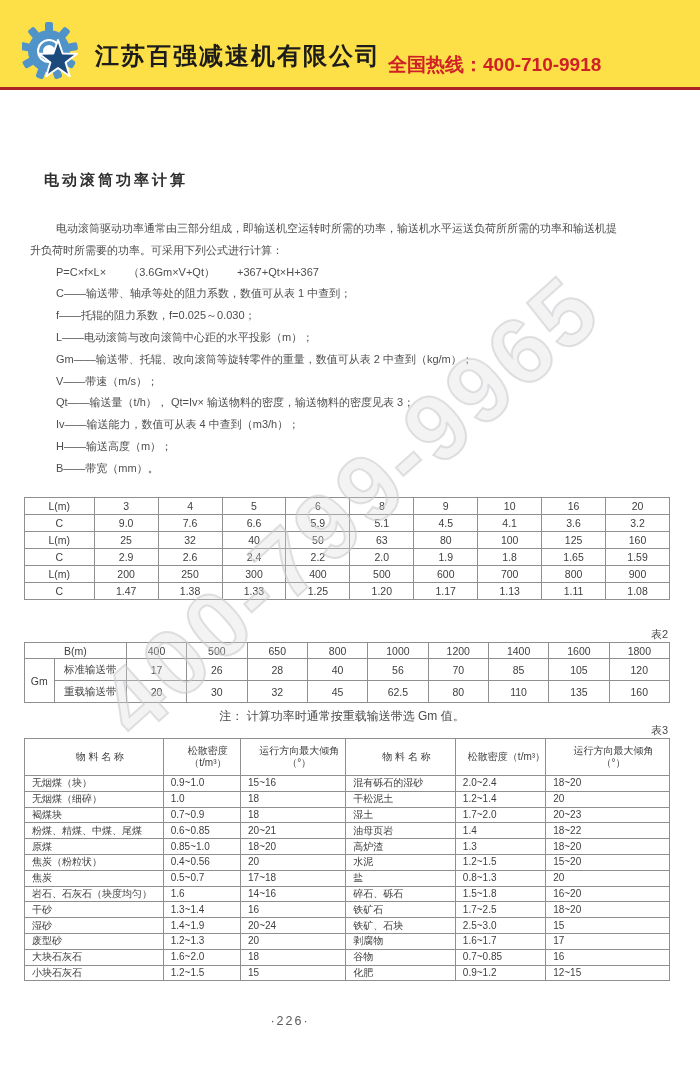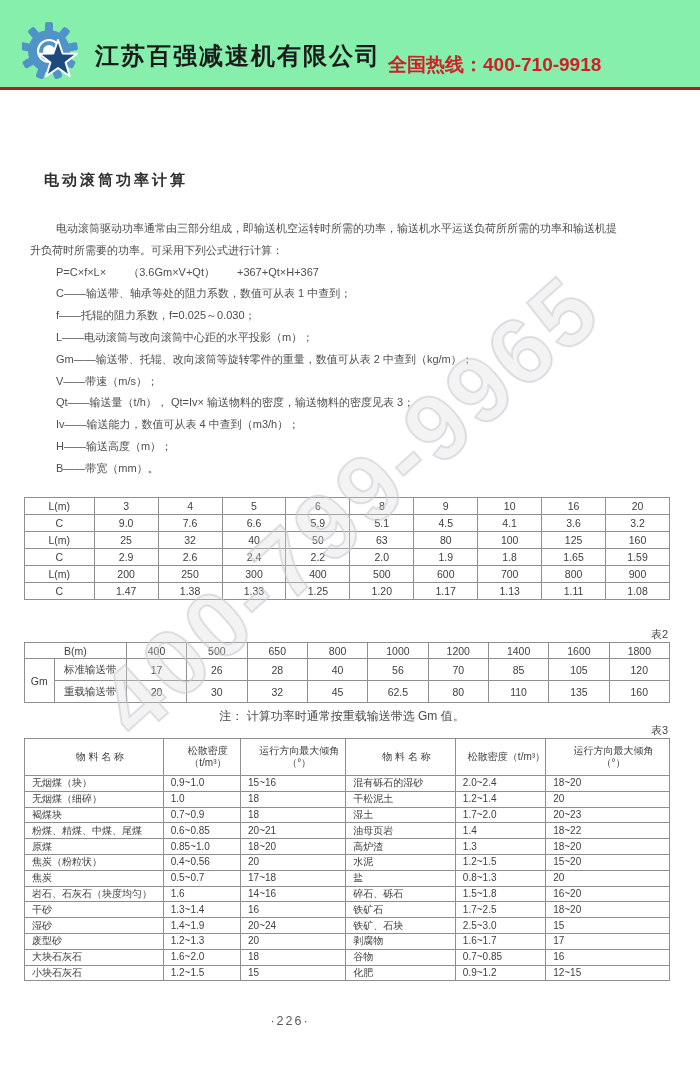--- a/index.html
+++ b/index.html
@@ -1,21 +1,21 @@
 <!DOCTYPE html>
 <html><head>
 <meta charset="utf-8">
 <style>
   html,body{margin:0;padding:0;background:#ffffff;}
   .page{
     position:relative;width:700px;height:1065px;margin:0 auto;background:#fff;
     font-family:"Liberation Sans","DejaVu Sans",sans-serif;color:#4a4a4a;overflow:hidden;
   }
   
-  .hdr{position:absolute;top:0;left:0;width:700px;height:88px;background:#86efac;}
+  .hdr{position:absolute;top:0;left:0;width:700px;height:88px;background:#fde047;}
   .logo{position:absolute;left:22px;top:22px;}
   .company{position:absolute;left:95px;top:40px;font-size:24px;font-weight:bold;color:#1c1c1c;letter-spacing:2px;white-space:nowrap;}
   .hotline{position:absolute;left:388px;top:52px;font-size:19px;font-weight:bold;color:#cf2027;white-space:nowrap;}
   .hdr-line{position:absolute;top:87px;left:0;width:700px;height:3px;background:#ab2126;}
   
   .article{position:absolute;top:171px;left:30px;width:648px;}
   .title{font-size:15px;font-weight:bold;color:#2f2f2f;letter-spacing:3px;margin:0 0 28px 14px;}
   .line{font-size:11px;line-height:21.8px;color:#4e4e4e;white-space:nowrap;}
   .indent{padding-left:26px;}
   

